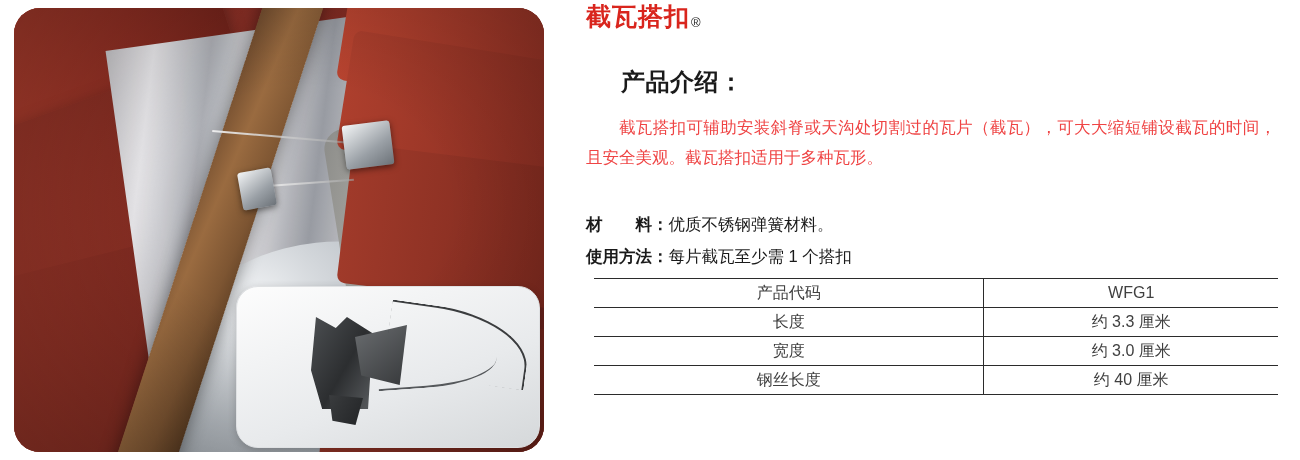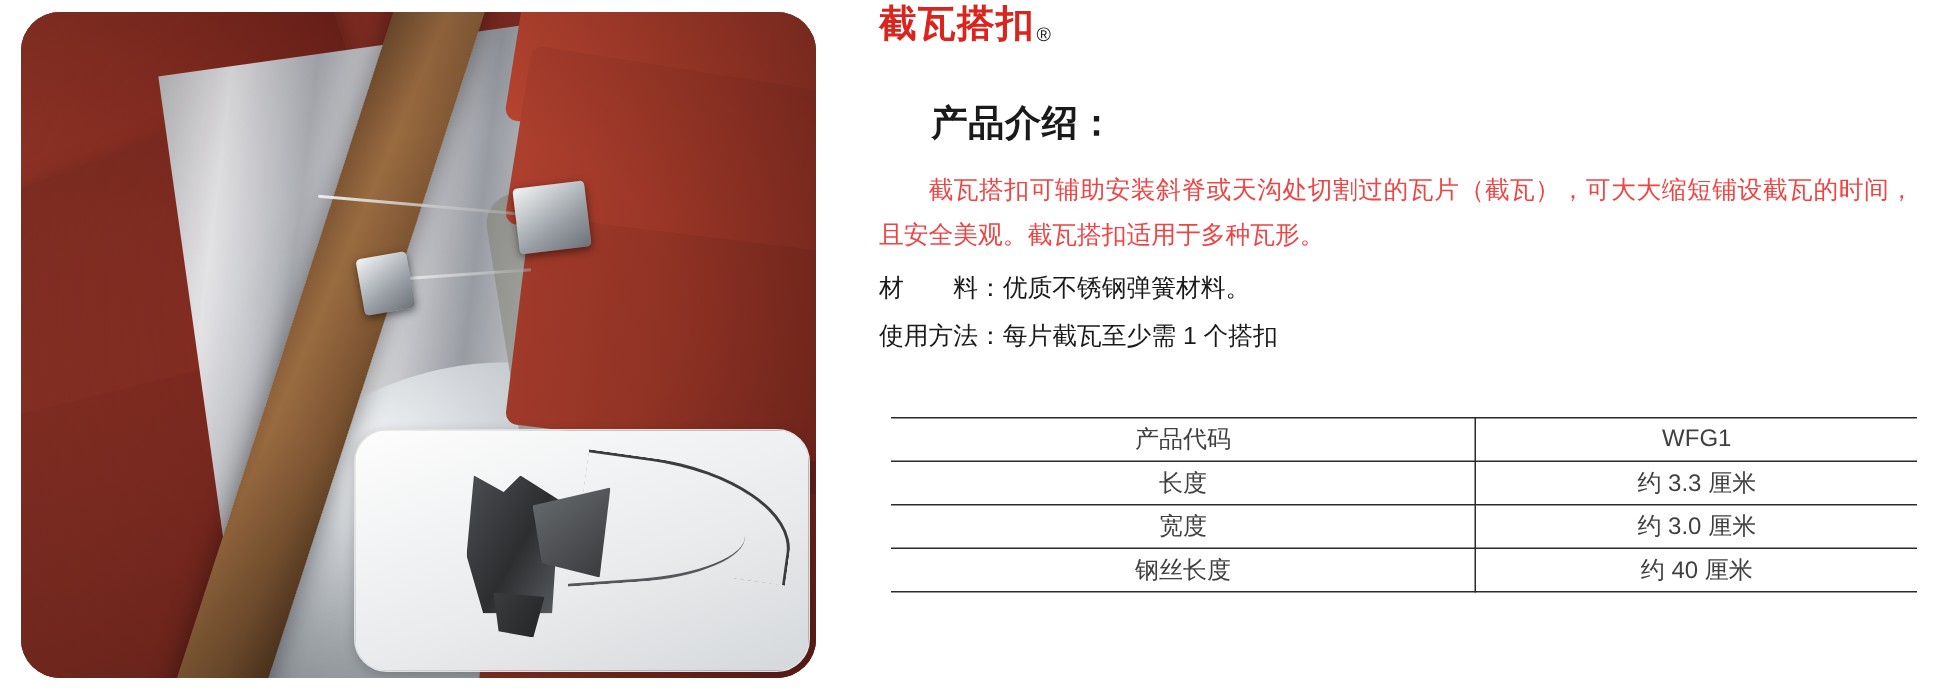--- a/index.html
+++ b/index.html
@@ -243,22 +243,23 @@
     text-align: justify;
   }
   .spec-line {
     position: absolute;
     left: 0;
     font-size: 16.5px;
     line-height: 28px;
     color: #1a1a1a;
   }
   .spec-line .lbl {
-    font-weight: normal;
+    font-weight: bold;
     display: inline-block;
+    margin-top: 32px;
   }
   .spec-mat { top: 178px; }
   .spec-use { top: 210px; }
   .lbl-wide {
     letter-spacing: 0;
   }
 
   
   .spec-table {
     position: absolute;

